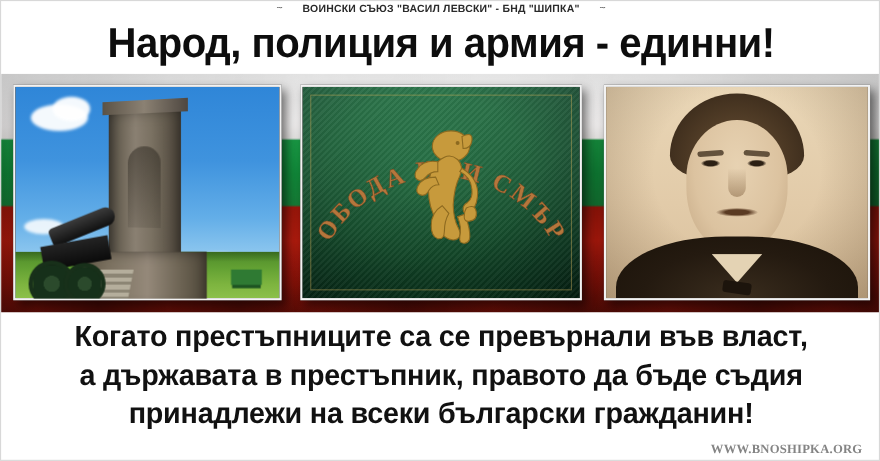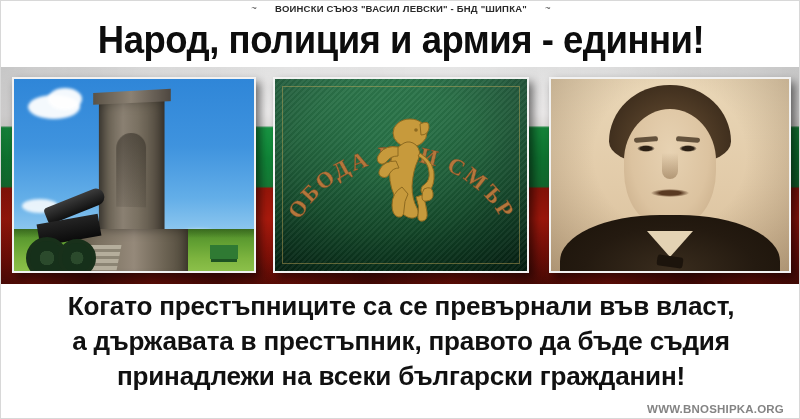--- a/index.html
+++ b/index.html
@@ -314,21 +314,21 @@
 
   
   .site-url {
     position: absolute;
     right: 15px;
     bottom: 3px;
     font-size: 11.5px;
     font-weight: 700;
     letter-spacing: 0.2px;
     color: #848484;
-    font-family: Liberation Sans, sans-serif;
+    font-family: Liberation Serif, serif;
   }
 </style>
 </head>
 <body>
 
 <div class="poster">
 
   <div class="org-line">
     <span class="tilde">~</span><span>ВОИНСКИ СЪЮЗ "ВАСИЛ ЛЕВСКИ" - БНД "ШИПКА"</span><span class="tilde">~</span>
   </div>

